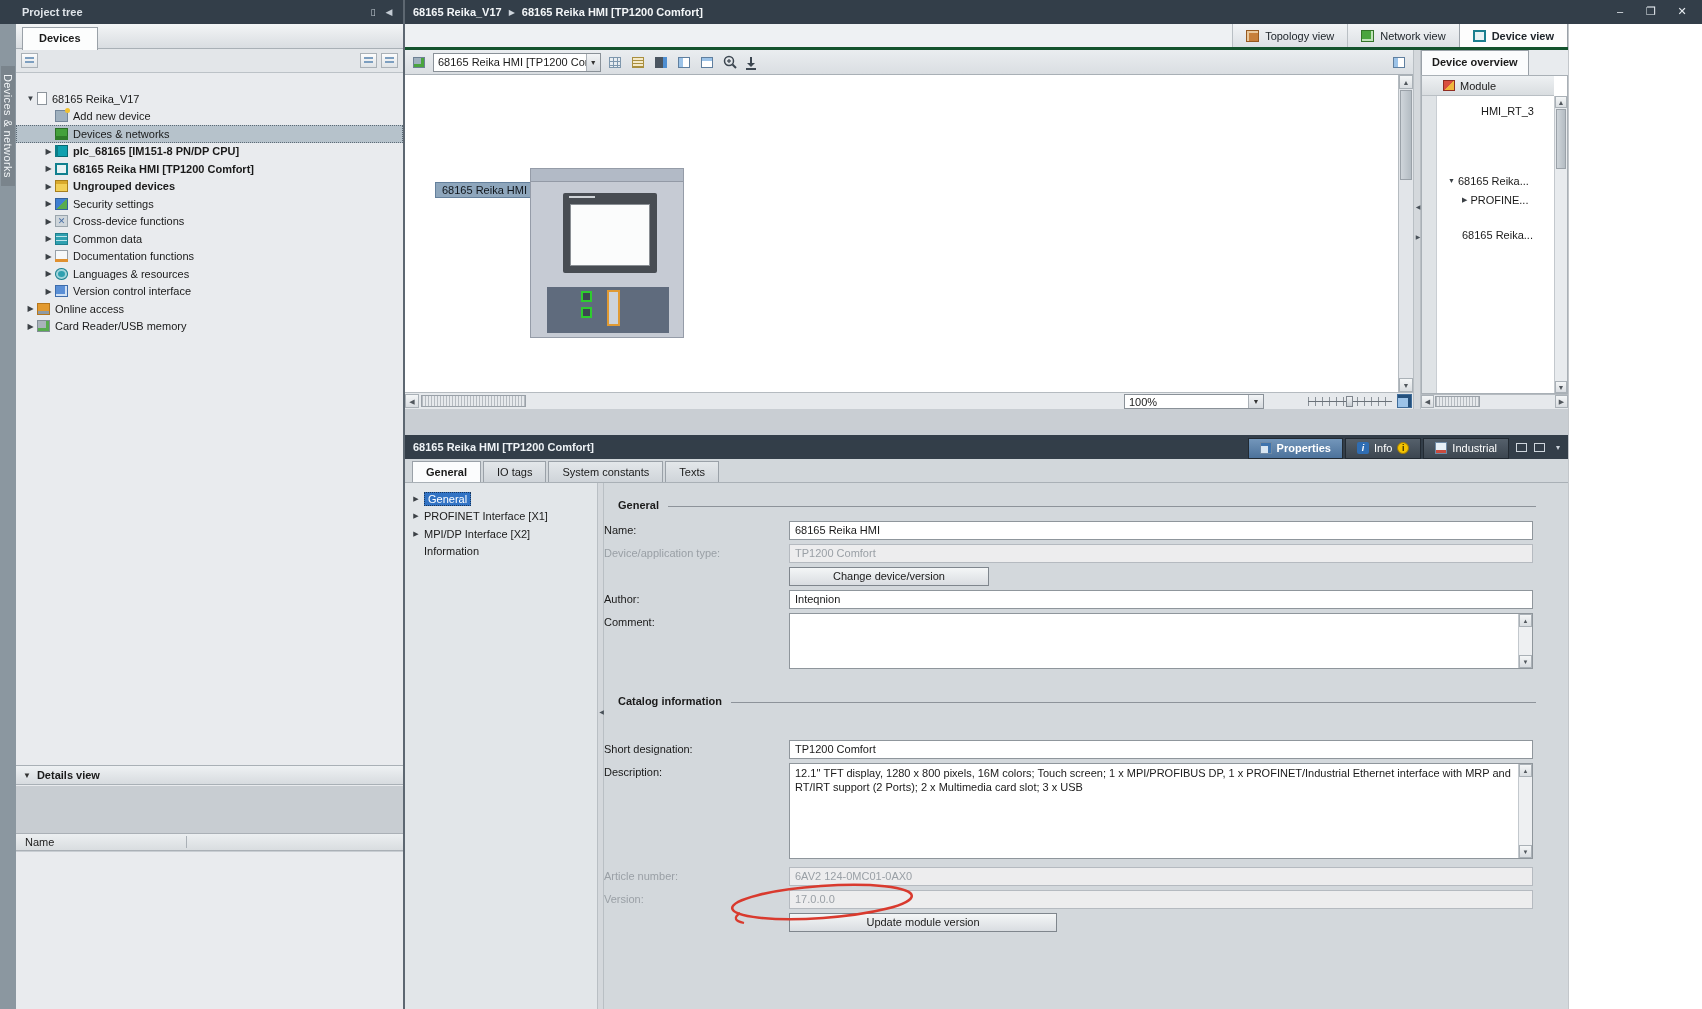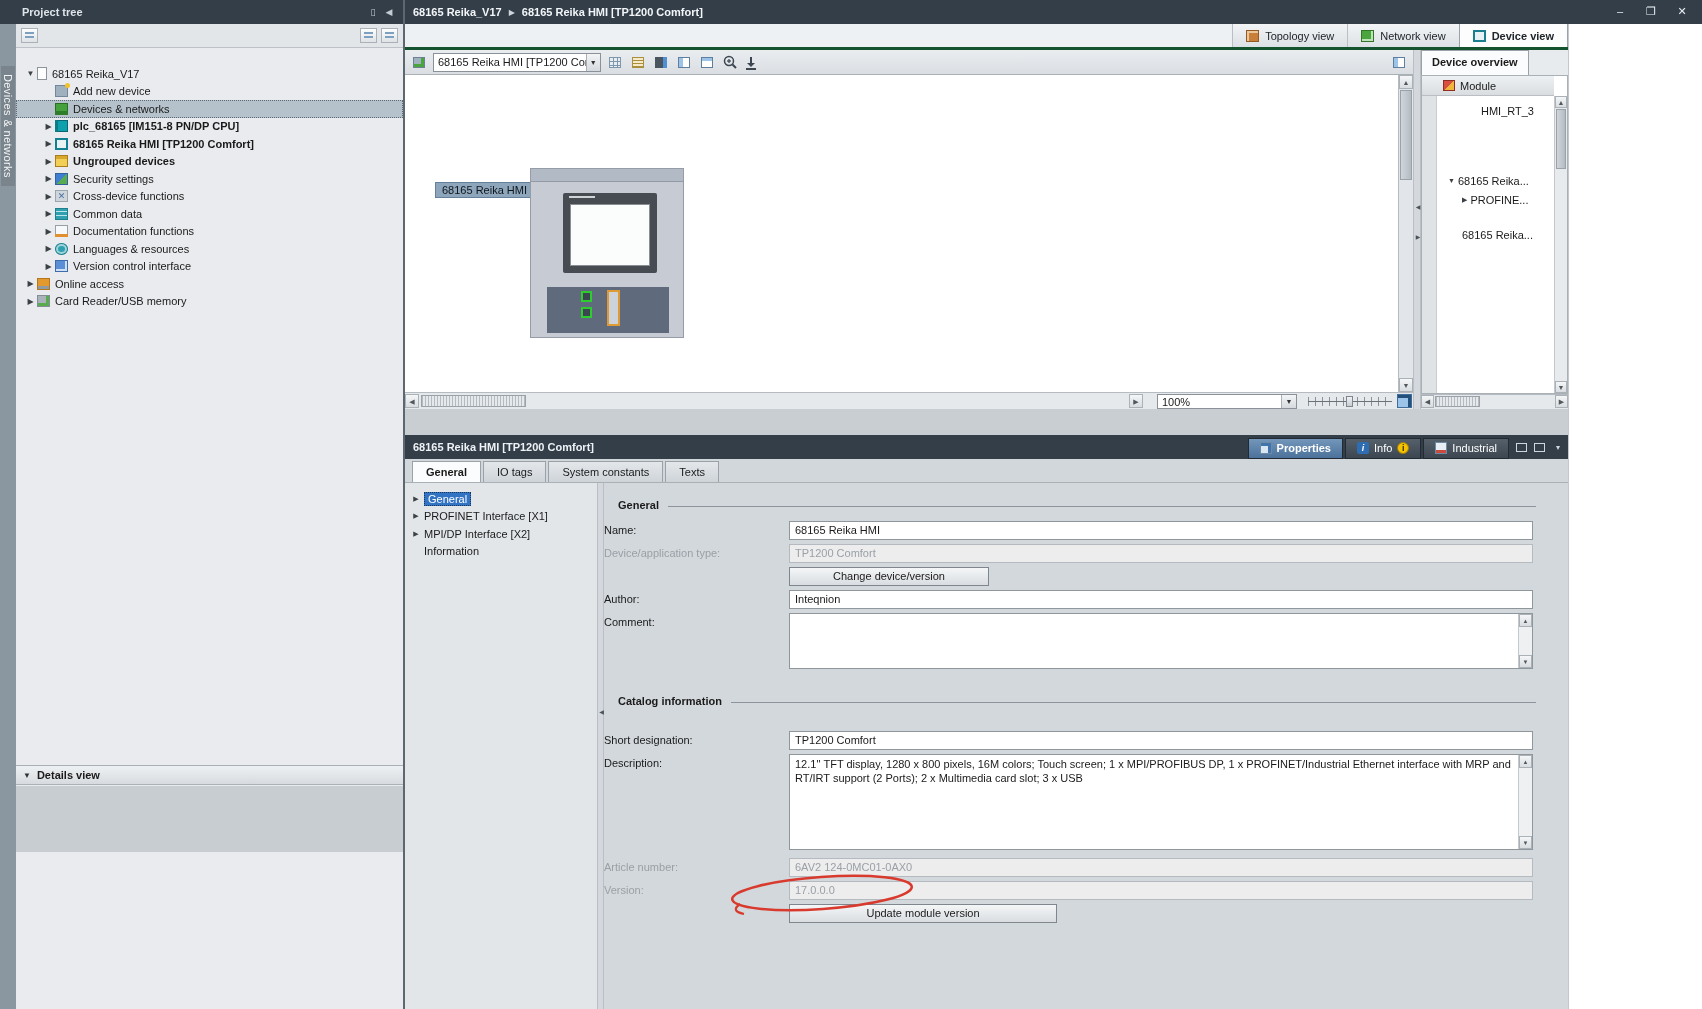--- a/index.html
+++ b/index.html
@@ -103,21 +103,21 @@
 #hmidev .po{position:absolute;left:60px;top:3px;width:13px;height:36px;border:2px solid #e09a33;background:#cdd3da}
 
 
 .sbv{position:absolute;background:#e2e5e9;border-left:1px solid #b5bbc0}
 .sbh{position:absolute;background:#e6e9ec;border-top:1px solid #b5bbc0}
 .sbtn{position:absolute;width:14px;height:14px;background:linear-gradient(#f4f6f7,#d9dde1);border:1px solid #aab1b7;color:#51575d;font-size:7px;text-align:center;line-height:13px}
 .thumb{position:absolute;background:linear-gradient(#cfd5da,#b4bcc3);border:1px solid #9aa1a8;background-image:repeating-linear-gradient(90deg,rgba(90,100,110,.35) 0 1px,transparent 1px 3px)}
 .thumbv{position:absolute;background:linear-gradient(90deg,#cfd5da,#b4bcc3);border:1px solid #9aa1a8}
 #vscroll{left:1398px;top:75px;width:15px;height:317px}
 #bottomrow{position:absolute;left:405px;top:392px;width:1008px;height:17px;background:#e6e9ec;border-top:1px solid #b5bbc0}
-#zoomcombo{position:absolute;left:752px;top:1px;width:140px}
+#zoomcombo{position:absolute;left:719px;top:1px;width:140px}
 #zoomslider{position:absolute;left:903px;top:3px;width:84px;height:11px}
 #zoomslider .line{position:absolute;left:0;right:0;top:5px;height:1px;background:#6a7178}
 #zoomslider .ticks{position:absolute;left:0;right:0;top:1px;height:9px;background:repeating-linear-gradient(90deg,#8a9198 0 1px,transparent 1px 7px)}
 #zoomslider .knob{position:absolute;left:38px;top:0;width:7px;height:11px;background:linear-gradient(#f0f2f4,#c6ccd1);border:1px solid #7f868d}
 .fitico{position:absolute;left:992px;top:1px;width:15px;height:14px;background:#9cc3e8;box-shadow:inset 0 0 0 1px #3f6c99,inset -4px 4px 0 #2f5websafe;box-shadow:inset 0 0 0 1px #3f6c99,inset -4px 4px 0 #24507c}
 
 
 #ovsplit{position:absolute;left:1413px;top:50px;width:8px;height:359px;background:#d4d8dc;border-left:1px solid #b9bfc4;border-right:1px solid #b9bfc4}
 #ovsplit .a{position:absolute;left:0;width:8px;height:14px;color:#4a525a;font-size:6px;line-height:14px;text-align:center}
 
@@ -183,20 +183,23 @@
     <div class="cap"></div>
     <div class="vlabel">Devices &amp; networks</div>
   </div>
 
   <div id="ptree">
     <div class="pt-header">
       <span class="t">Project tree</span>
       <span class="hico">▯</span>
       <span class="hico">◀</span>
     </div>
+    <div class="pt-tabs">
+      <div class="pt-tab">Devices</div>
+    </div>
     <div class="pt-toolbar">
       <span class="mini">
           <i></i>
         </span>
       <span class="sp"></span>
       <span class="mini">
           <i></i>
         </span>
       <span class="mini">
           <i></i>
@@ -272,20 +275,24 @@
         <span class="exp">▶</span>
         <span class="ticon i-card"></span>
         <span class="lbl nowrap">Card Reader/USB memory</span>
       </div>
     </div>
     <div class="dv-header">
       <span class="chev">▼</span>
       <span class="t">Details view</span>
     </div>
     <div class="dv-body">
+      <div class="dv-namehdr">
+        <span>Name</span>
+        <span class="coldiv"></span>
+      </div>
       <div class="dv-list"></div>
     </div>
   </div>
 
   <div id="titlebar">
     <span class="crumb">68165 Reika_V17</span>
     <span class="sep">▶</span>
     <span class="crumb">68165 Reika HMI [TP1200 Comfort]</span>
     <span class="sp"></span>
     <span class="winbtn">–</span>
@@ -510,21 +517,21 @@
             <span class="sb">
                 <span class="up">▲</span>
                 <span class="dn">▼</span>
               </span>
           </div>
         </div>
         <div class="section-h" style="margin-top:26px">
           <span>Catalog information</span>
           <span class="rule"></span>
         </div>
-        <div class="frow" style="margin-top:24px">
+        <div class="frow" style="margin-top:33px">
           <span class="flabel">Short designation:</span>
           <div class="fctrl inbox">TP1200 Comfort</div>
         </div>
         <div class="frow">
           <span class="flabel">Description:</span>
           <div class="fctrl tarea" style="height:96px">
             <span>12.1'' TFT display, 1280 x 800 pixels, 16M colors; Touch screen; 1 x MPI/PROFIBUS DP, 1 x PROFINET/Industrial Ethernet interface with MRP and RT/IRT support (2 Ports); 2 x Multimedia card slot; 3 x USB</span>
             <span class="sb">
                 <span class="up">▲</span>
                 <span class="dn">▼</span>

